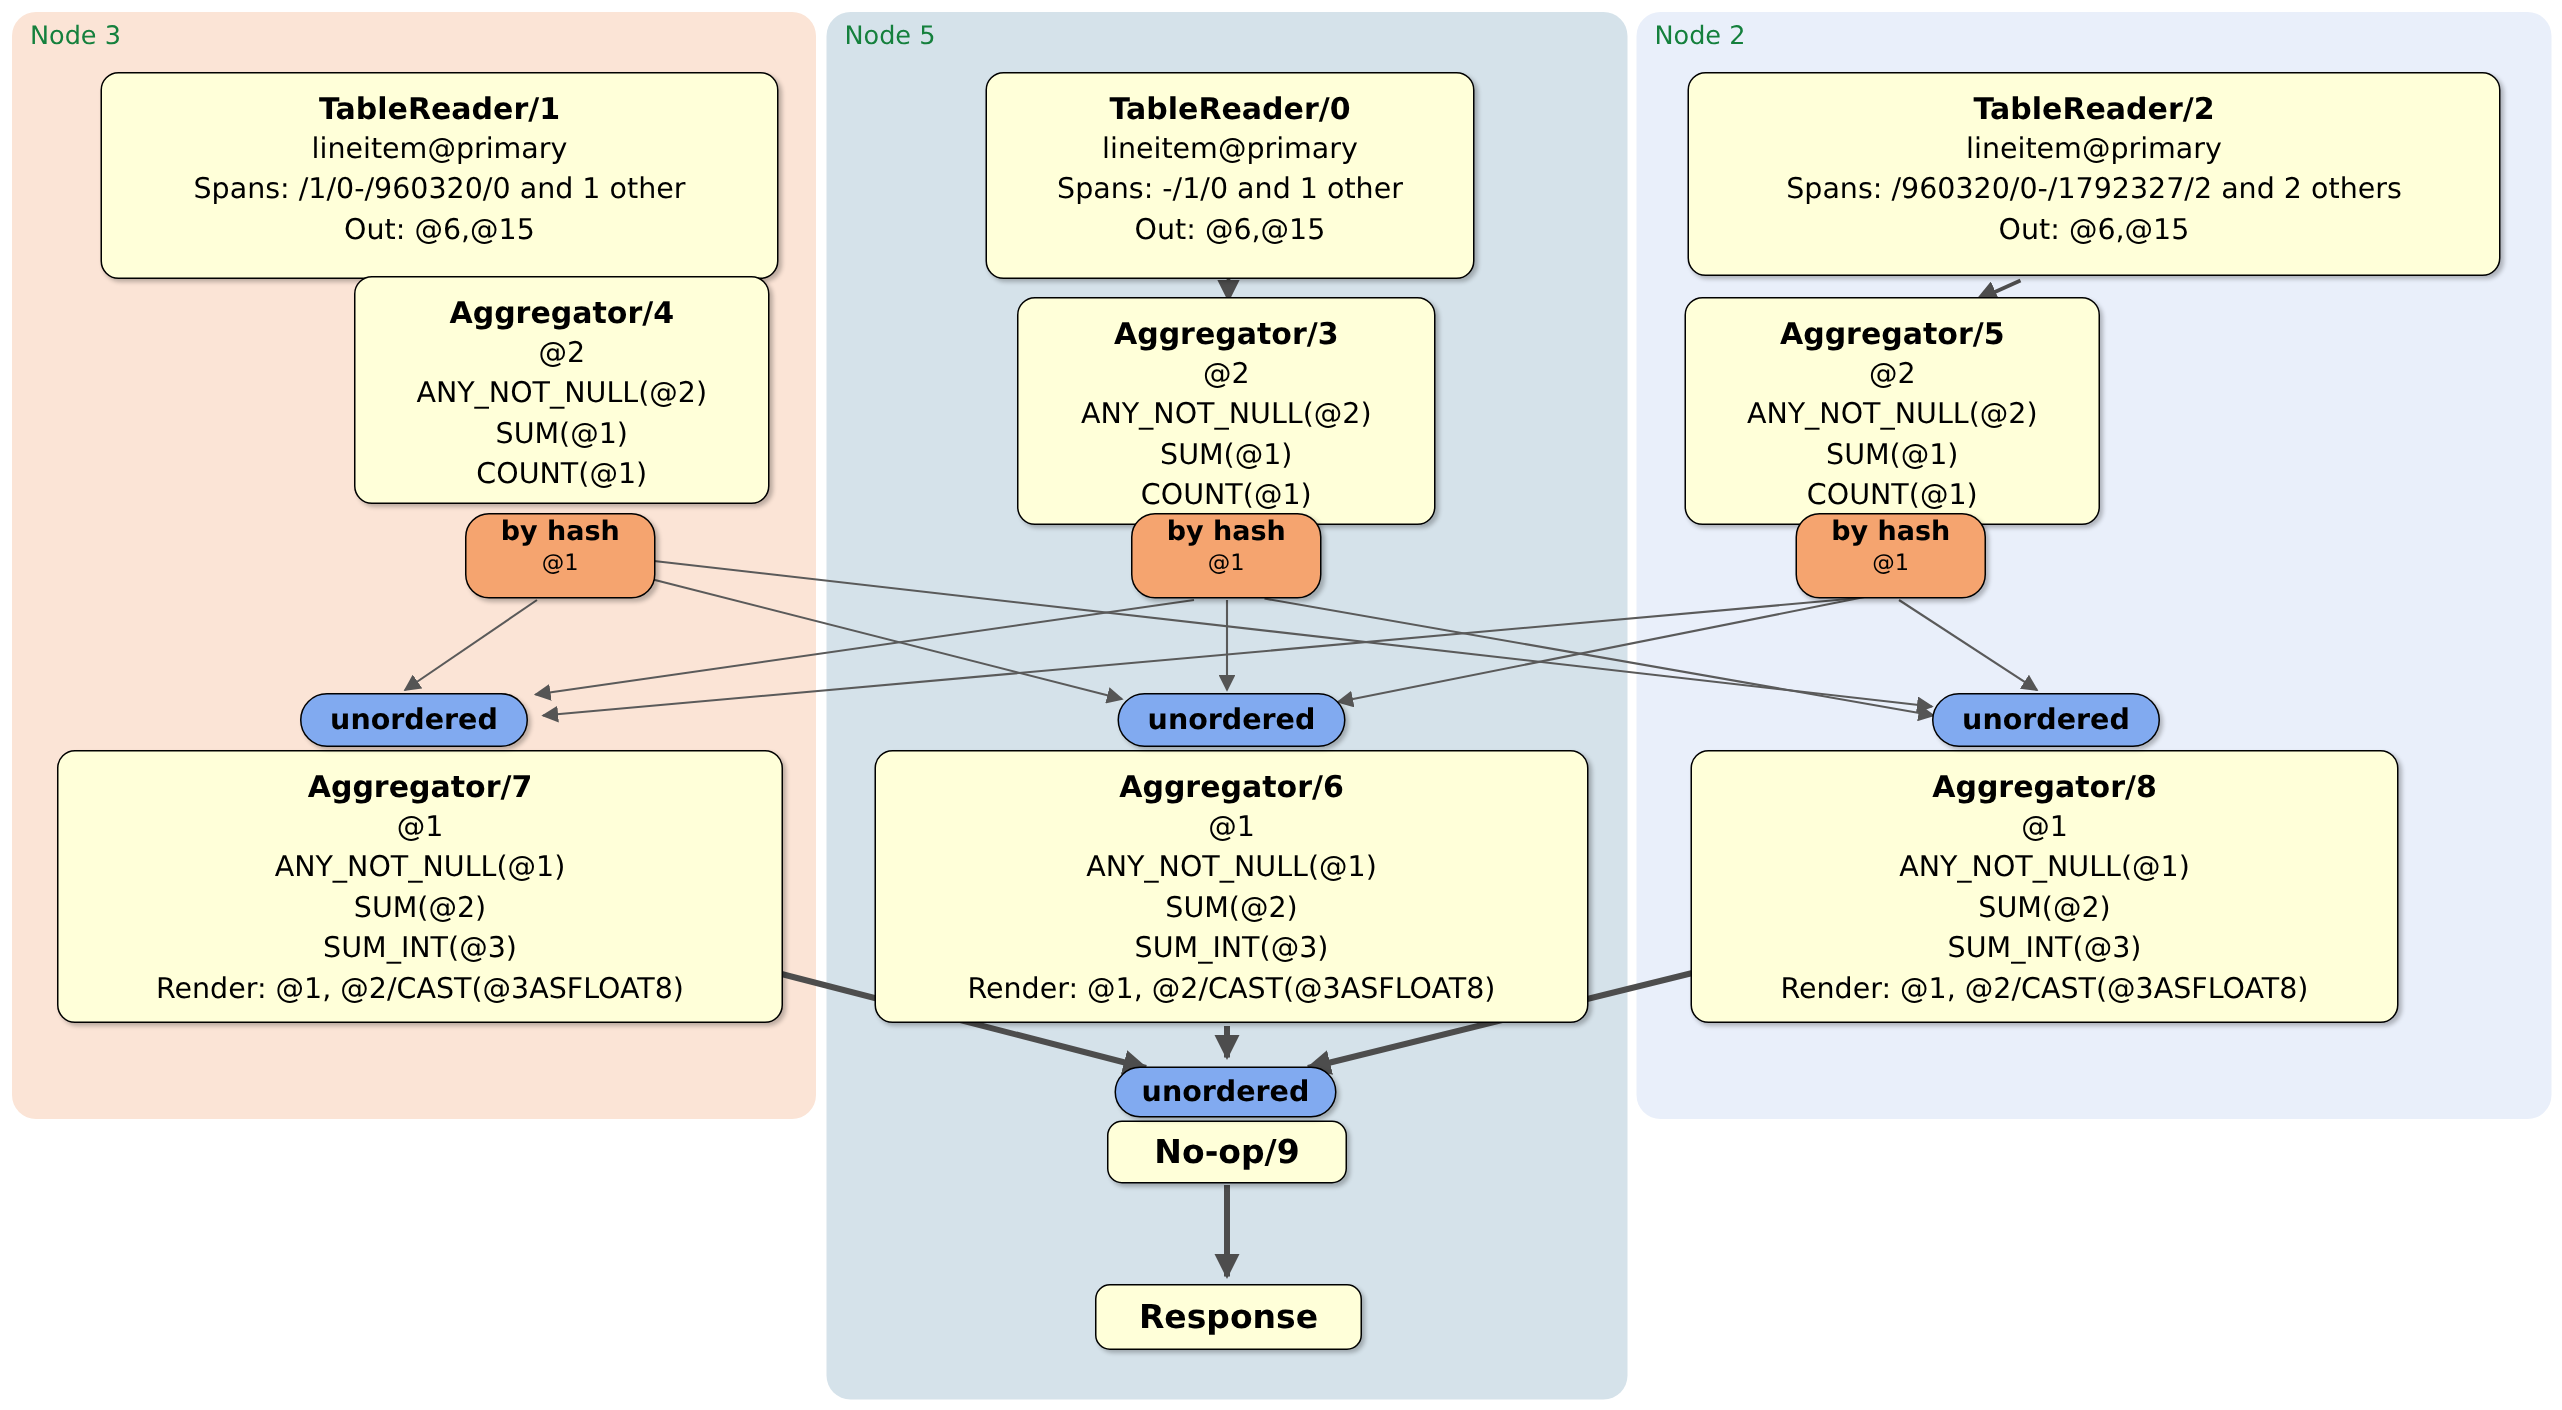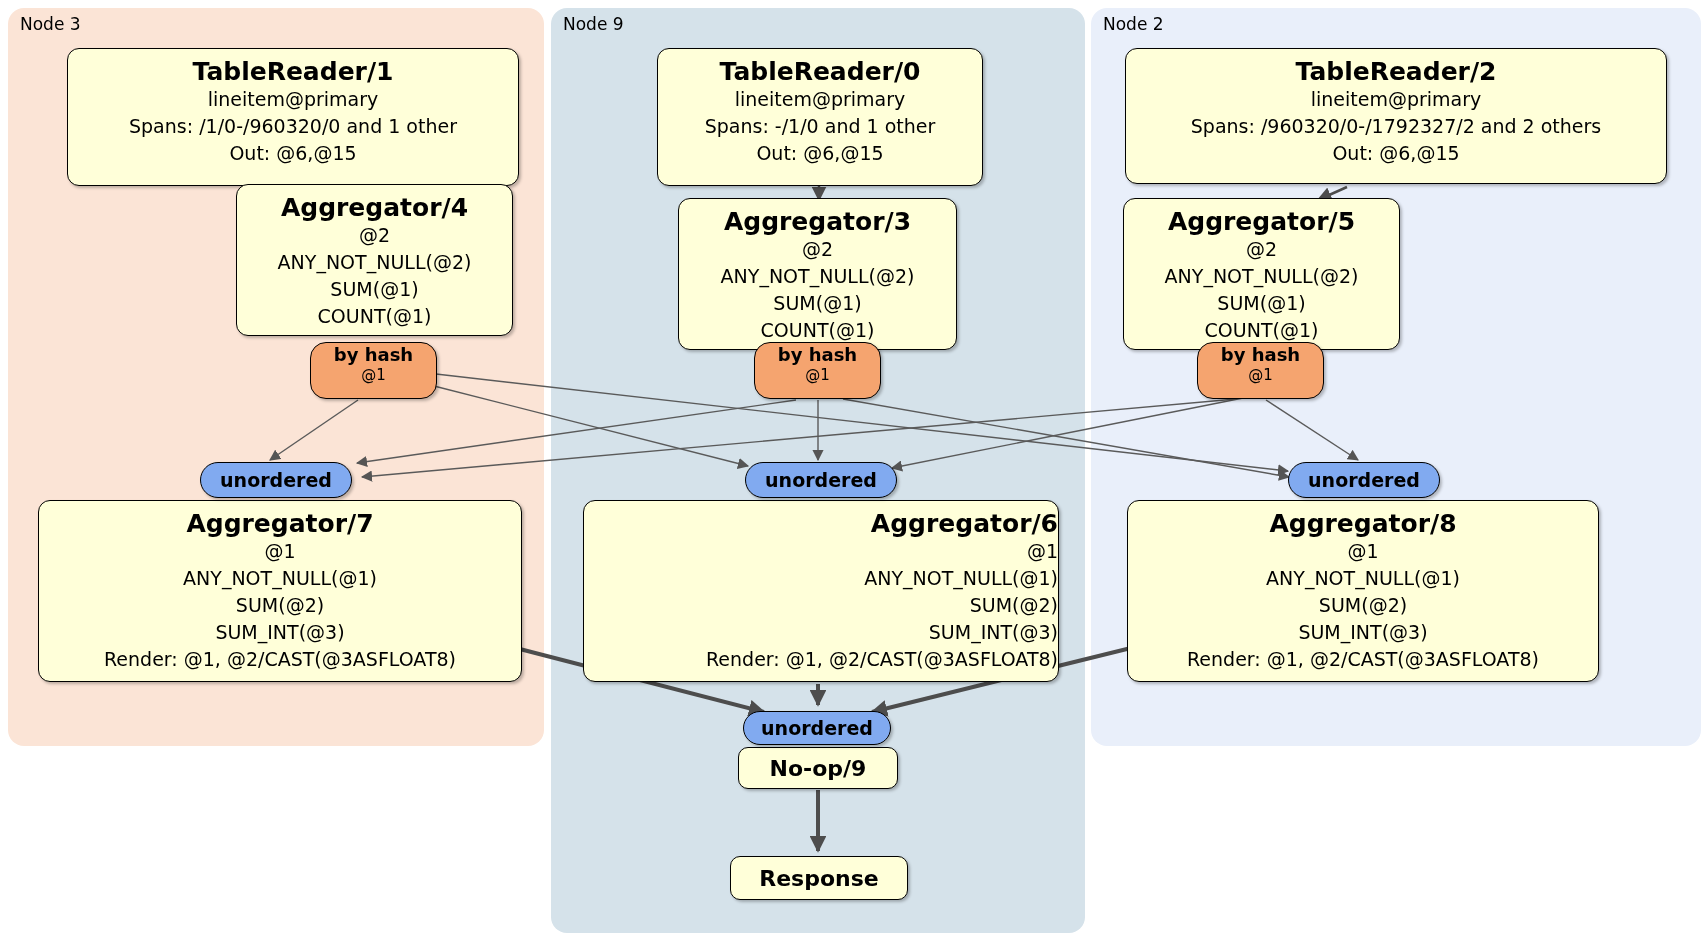--- a/index.html
+++ b/index.html
@@ -1,30 +1,30 @@
 <!DOCTYPE html>
 <html style="--node3-bg: #fbe4d6; --node1-bg: #d5e2ea; --node2-bg: #e9effa; --box-bg: #ffffd9; --router-bg: #f5a46f; --sync-bg: #81aaf0; --edge: #555555;"><head>
 <meta charset="utf-8">
 <style>
   html,body{margin:0;padding:0;background:#ffffff;}
   .canvas{
     position:relative;width:1708px;height:940px;overflow:hidden;
     font-family:"DejaVu Sans","Liberation Sans",sans-serif;color:#000;
   }
   .panel{position:absolute;border-radius:16px;z-index:1;}
-  .panel-label{position:absolute;top:6px;left:12px;font-size:17px;color:#000000;}
+  .panel-label{position:absolute;top:6px;left:12px;font-size:17px;color:#15803d;}
   .edges{position:absolute;left:0;top:0;z-index:5;pointer-events:none;}
   .pbox{
     position:absolute;z-index:10;background:var(--box-bg);
     border:1.6px solid #000;border-radius:12px;
     box-shadow:2px 2px 3px rgba(0,0,0,0.25);
     display:flex;flex-direction:column;align-items:center;
     padding-top:9px;box-sizing:border-box;text-align:center;
   }
-  .ptitle{font-size:25px;font-weight:bold;line-height:28px;white-space:nowrap;}
+  .ptitle{font-size:20px;font-weight:bold;line-height:28px;white-space:nowrap;}
   .pline{font-size:19px;line-height:27px;white-space:nowrap;}
   .router{
     position:absolute;z-index:11;background:var(--router-bg);
     border:1.6px solid #000;border-radius:16px;
     box-shadow:2px 2px 3px rgba(0,0,0,0.25);
     display:flex;flex-direction:column;align-items:center;justify-content:flex-start;
     box-sizing:border-box;text-align:center;
   }
   .rtitle{font-size:18px;font-weight:bold;line-height:23px;}
   .rsub{font-size:15px;line-height:19px;}
@@ -45,21 +45,21 @@
 </style>
 </head>
 <body>
 
 <div class="canvas">
 
   <div class="panel" style="left:8px;top:8px;width:536px;height:738px;background:var(--node3-bg);">
     <div class="panel-label">Node 3</div>
   </div>
   <div class="panel" style="left:551px;top:8px;width:534px;height:925px;background:var(--node1-bg);">
-    <div class="panel-label">Node 9</div>
+    <div class="panel-label">Node 5</div>
   </div>
   <div class="panel" style="left:1091px;top:8px;width:610px;height:738px;background:var(--node2-bg);">
     <div class="panel-label">Node 2</div>
   </div>
 
   <svg class="edges" width="1708" height="940">
     <defs>
       <marker id="m-thin" viewBox="0 0 10 10" refX="9" refY="5" markerWidth="8" markerHeight="8" orient="auto-start-reverse">
         <path d="M0,0 L10,5 L0,10 z" fill="#555555"></path>
       </marker>
@@ -151,21 +151,21 @@
   <div class="sync" style="left:1288px;top:462px;width:152px;height:36px;">unordered</div>
 
   <div class="pbox" style="left:38px;top:500px;width:484px;height:182px;">
     <div class="ptitle">Aggregator/7</div>
     <div class="pline">@1</div>
     <div class="pline">ANY_NOT_NULL(@1)</div>
     <div class="pline">SUM(@2)</div>
     <div class="pline">SUM_INT(@3)</div>
     <div class="pline">Render: @1, @2/CAST(@3ASFLOAT8)</div>
   </div>
-  <div class="pbox" style="left:583px;top:500px;width:476px;height:182px;align-items:flex-end;">
+  <div class="pbox" style="left:583px;top:500px;width:476px;height:182px;">
     <div class="ptitle">Aggregator/6</div>
     <div class="pline">@1</div>
     <div class="pline">ANY_NOT_NULL(@1)</div>
     <div class="pline">SUM(@2)</div>
     <div class="pline">SUM_INT(@3)</div>
     <div class="pline">Render: @1, @2/CAST(@3ASFLOAT8)</div>
   </div>
   <div class="pbox" style="left:1127px;top:500px;width:472px;height:182px;">
     <div class="ptitle">Aggregator/8</div>
     <div class="pline">@1</div>

